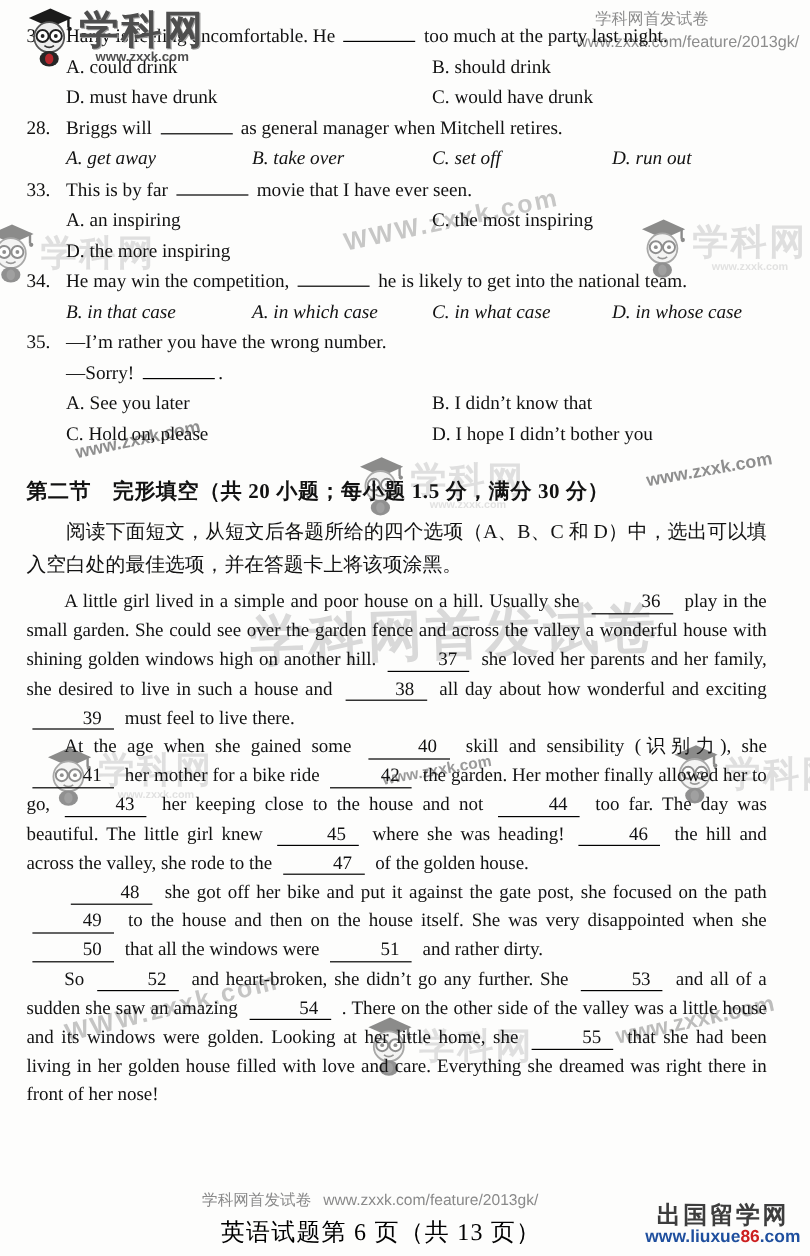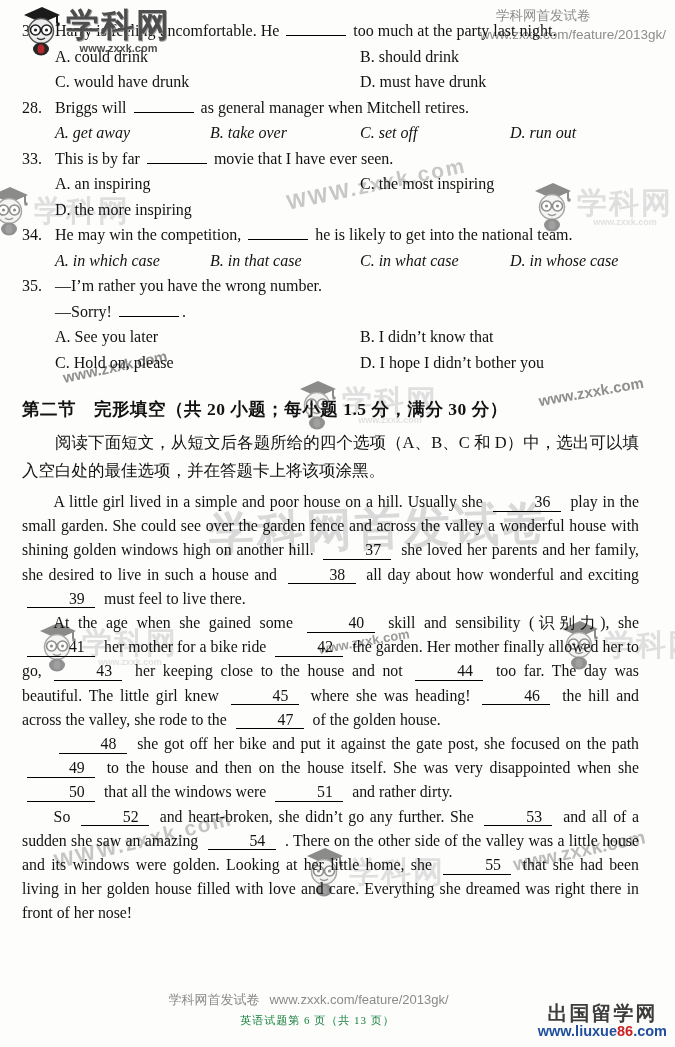--- a/index.html
+++ b/index.html
@@ -52,21 +52,21 @@
   .blank.num{min-width:64px;text-align:center;margin:0 5px;line-height:1.05;padding:0 2px;}
   .section-heading{margin-top:22px;font-size:17.5px;font-weight:bold;letter-spacing:.5px;}
   .instructions{margin-top:8px;font-size:16.5px;line-height:27.5px;text-indent:2em;text-align:justify;}
   .passage{margin-top:6px;}
   .passage p{margin:0;font-size:15.8px;line-height:24.2px;text-align:justify;text-indent:2em;}
   
   .footer-wm{position:absolute;left:0;right:58px;top:991px;text-align:center;z-index:1;
              color:#8a8a8a;font-family:"Liberation Sans",sans-serif;font-size:13px;}
   .footer-wm .u{margin-left:10px;}
   .page-label{position:absolute;left:0;right:40px;top:1013px;text-align:center;z-index:1;
-              font-size:11px;letter-spacing:1px;color:#15803d;}
+              font-size:20px;letter-spacing:1px;color:#000000;}
   .liuxue{position:absolute;right:8px;top:1002px;z-index:2;text-align:center;line-height:1.1;
           font-family:"Liberation Sans",sans-serif;}
   .liuxue .site{font-size:20px;font-weight:bold;color:#3d3d3d;letter-spacing:2px;}
   .liuxue .url{font-size:14.5px;font-weight:bold;color:#1f4f9e;}
   .liuxue .url .mid{color:#cc2020;}
 </style>
 </head>
 <body>
 
 <div class="page">
@@ -233,22 +233,22 @@
   <div class="content">
     <div id="questions">
         <div class="question">
           <div class="qrow">
             <span class="qnum">31.</span>
             <span class="qstem">Harry is feeling uncomfortable. He <span class="blank plain"></span> too much at the party last night.</span>
           </div>
           <div class="opts cols2">
             <span>A. could drink</span>
             <span>B. should drink</span>
+            <span>D. must have drunk</span>
             <span>C. would have drunk</span>
-            <span>D. must have drunk</span>
           </div>
         </div>
         <div class="question">
           <div class="qrow">
             <span class="qnum">28.</span>
             <span class="qstem">Briggs will <span class="blank plain"></span> as general manager when Mitchell retires.</span>
           </div>
           <div class="opts cols4">
             <span>A. get away</span>
             <span>B. take over</span>
@@ -266,22 +266,22 @@
             <span>C. the most inspiring</span>
             <span>D. the more inspiring</span>
           </div>
         </div>
         <div class="question">
           <div class="qrow">
             <span class="qnum">34.</span>
             <span class="qstem">He may win the competition, <span class="blank plain"></span> he is likely to get into the national team.</span>
           </div>
           <div class="opts cols4">
+            <span>B. in that case</span>
             <span>A. in which case</span>
-            <span>B. in that case</span>
             <span>C. in what case</span>
             <span>D. in whose case</span>
           </div>
         </div>
         <div class="question">
           <div class="qrow">
             <span class="qnum">35.</span>
             <span class="qstem">—I’m rather you have the wrong number.</span>
           </div>
           <div class="qrow">

